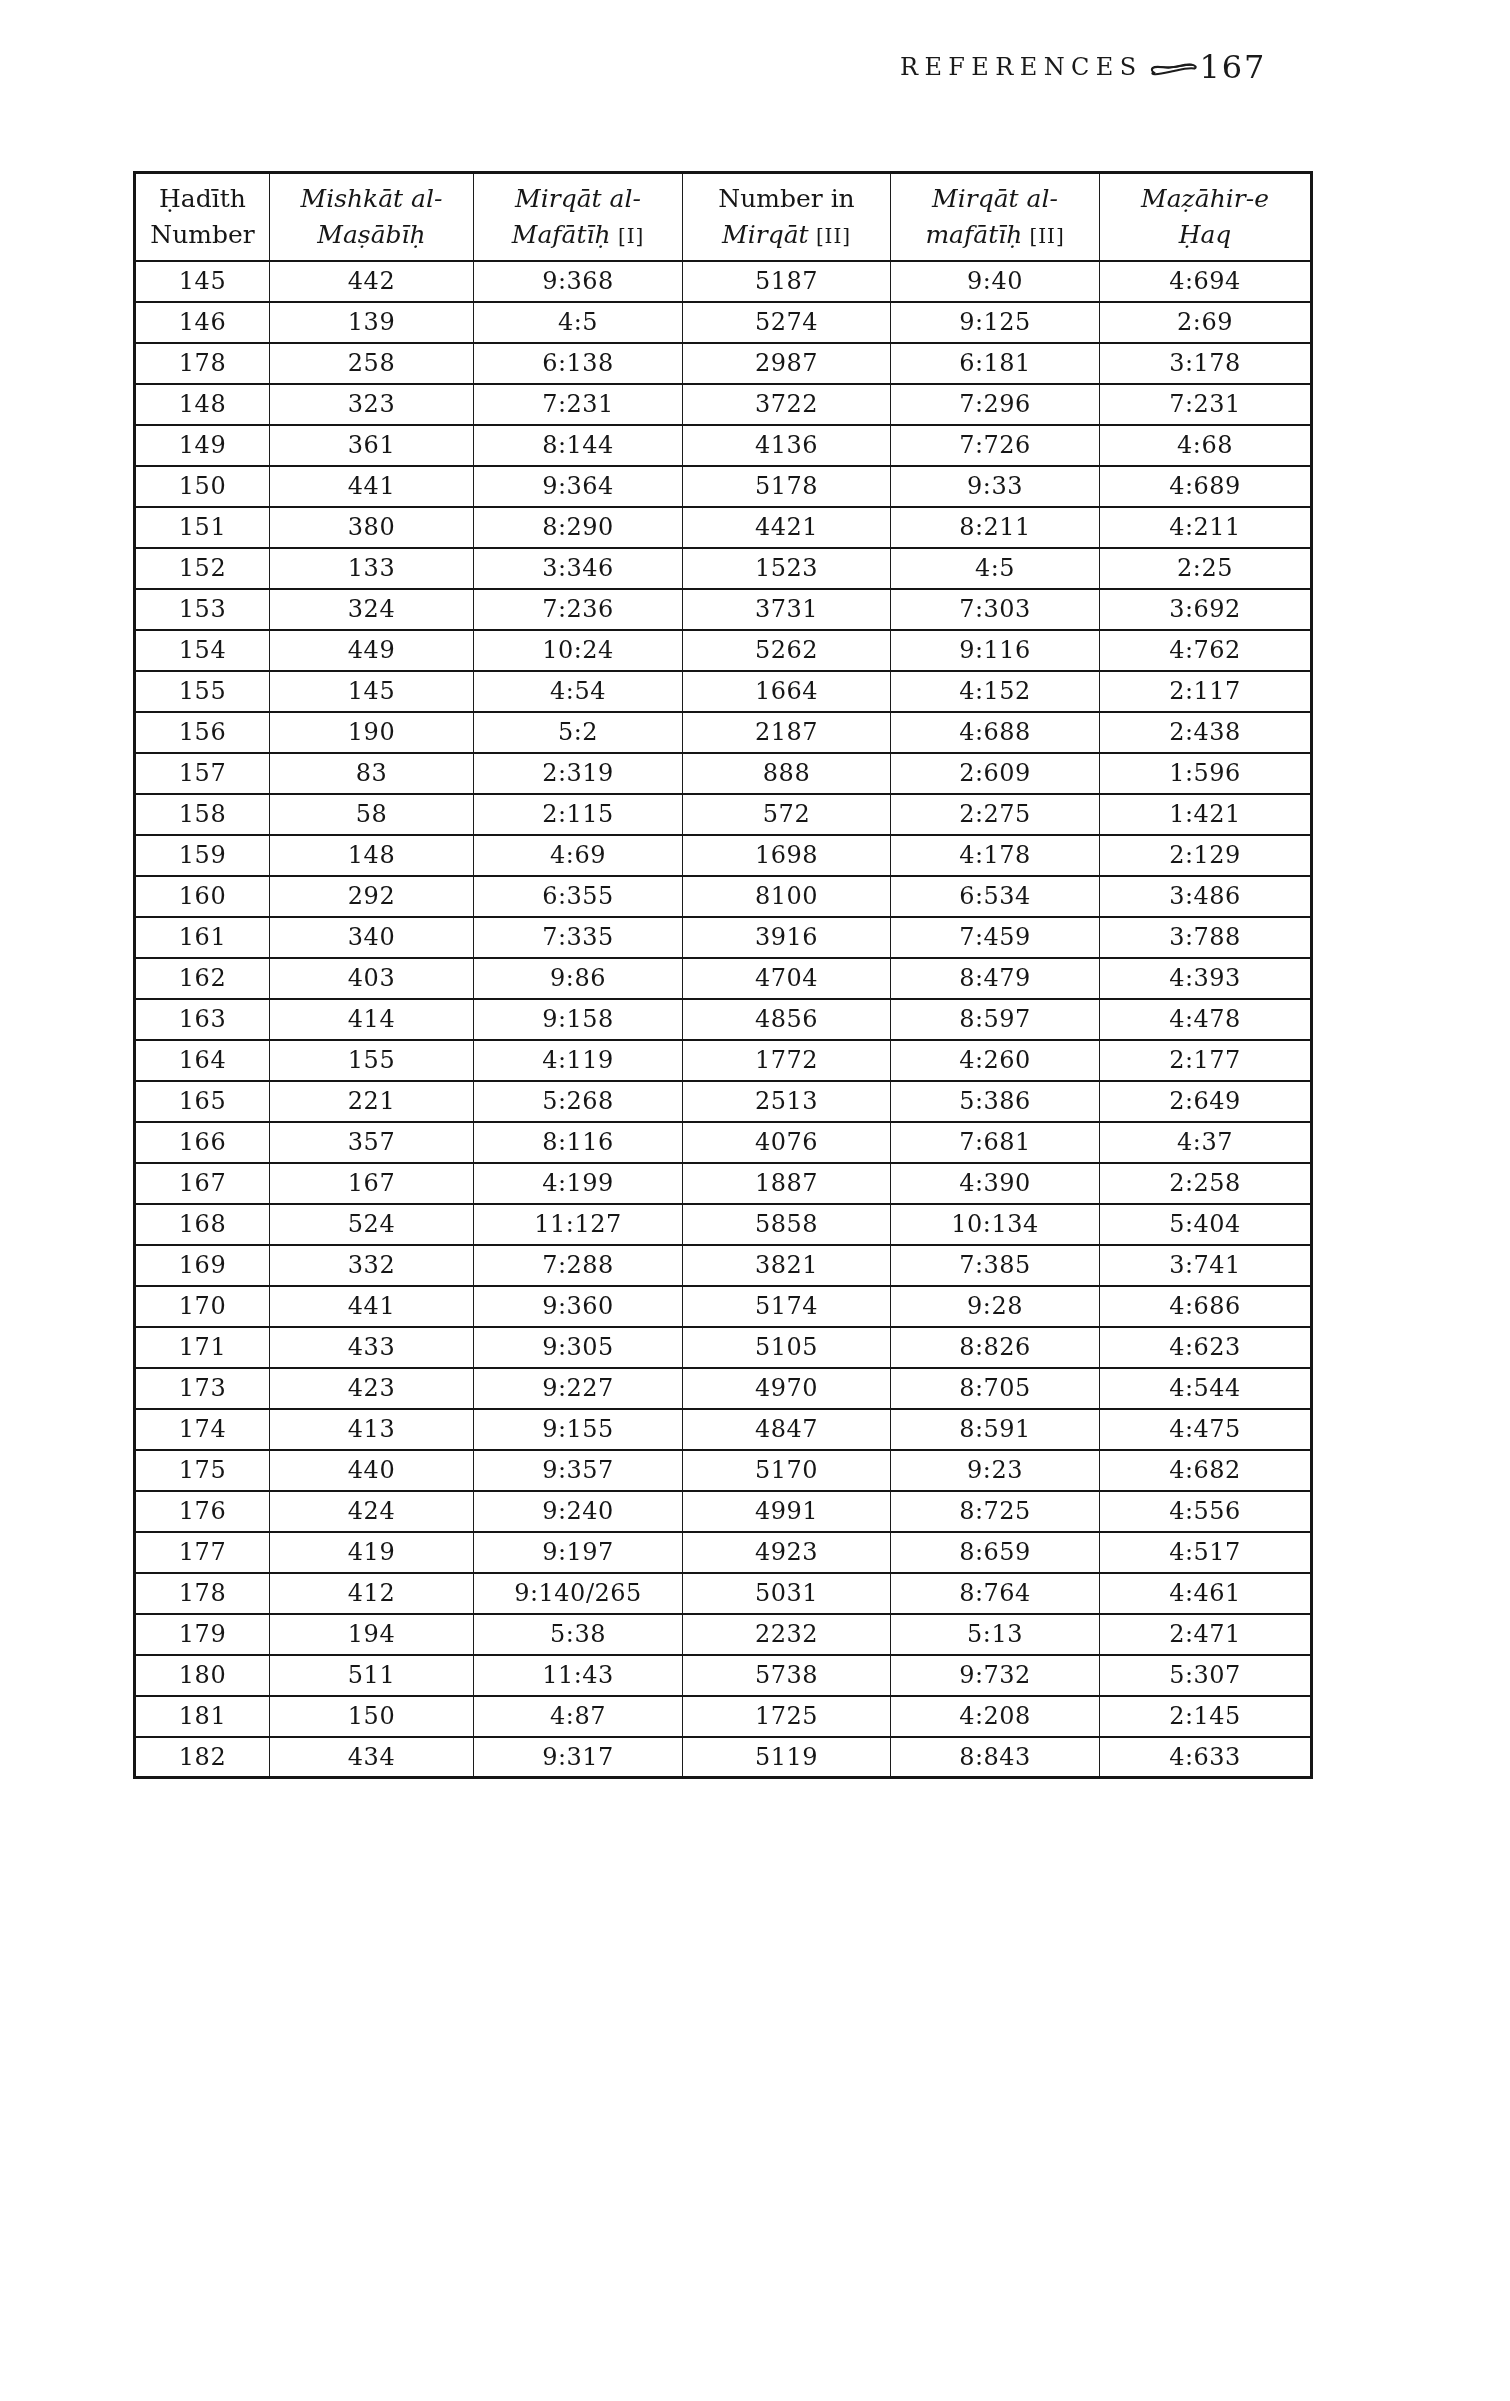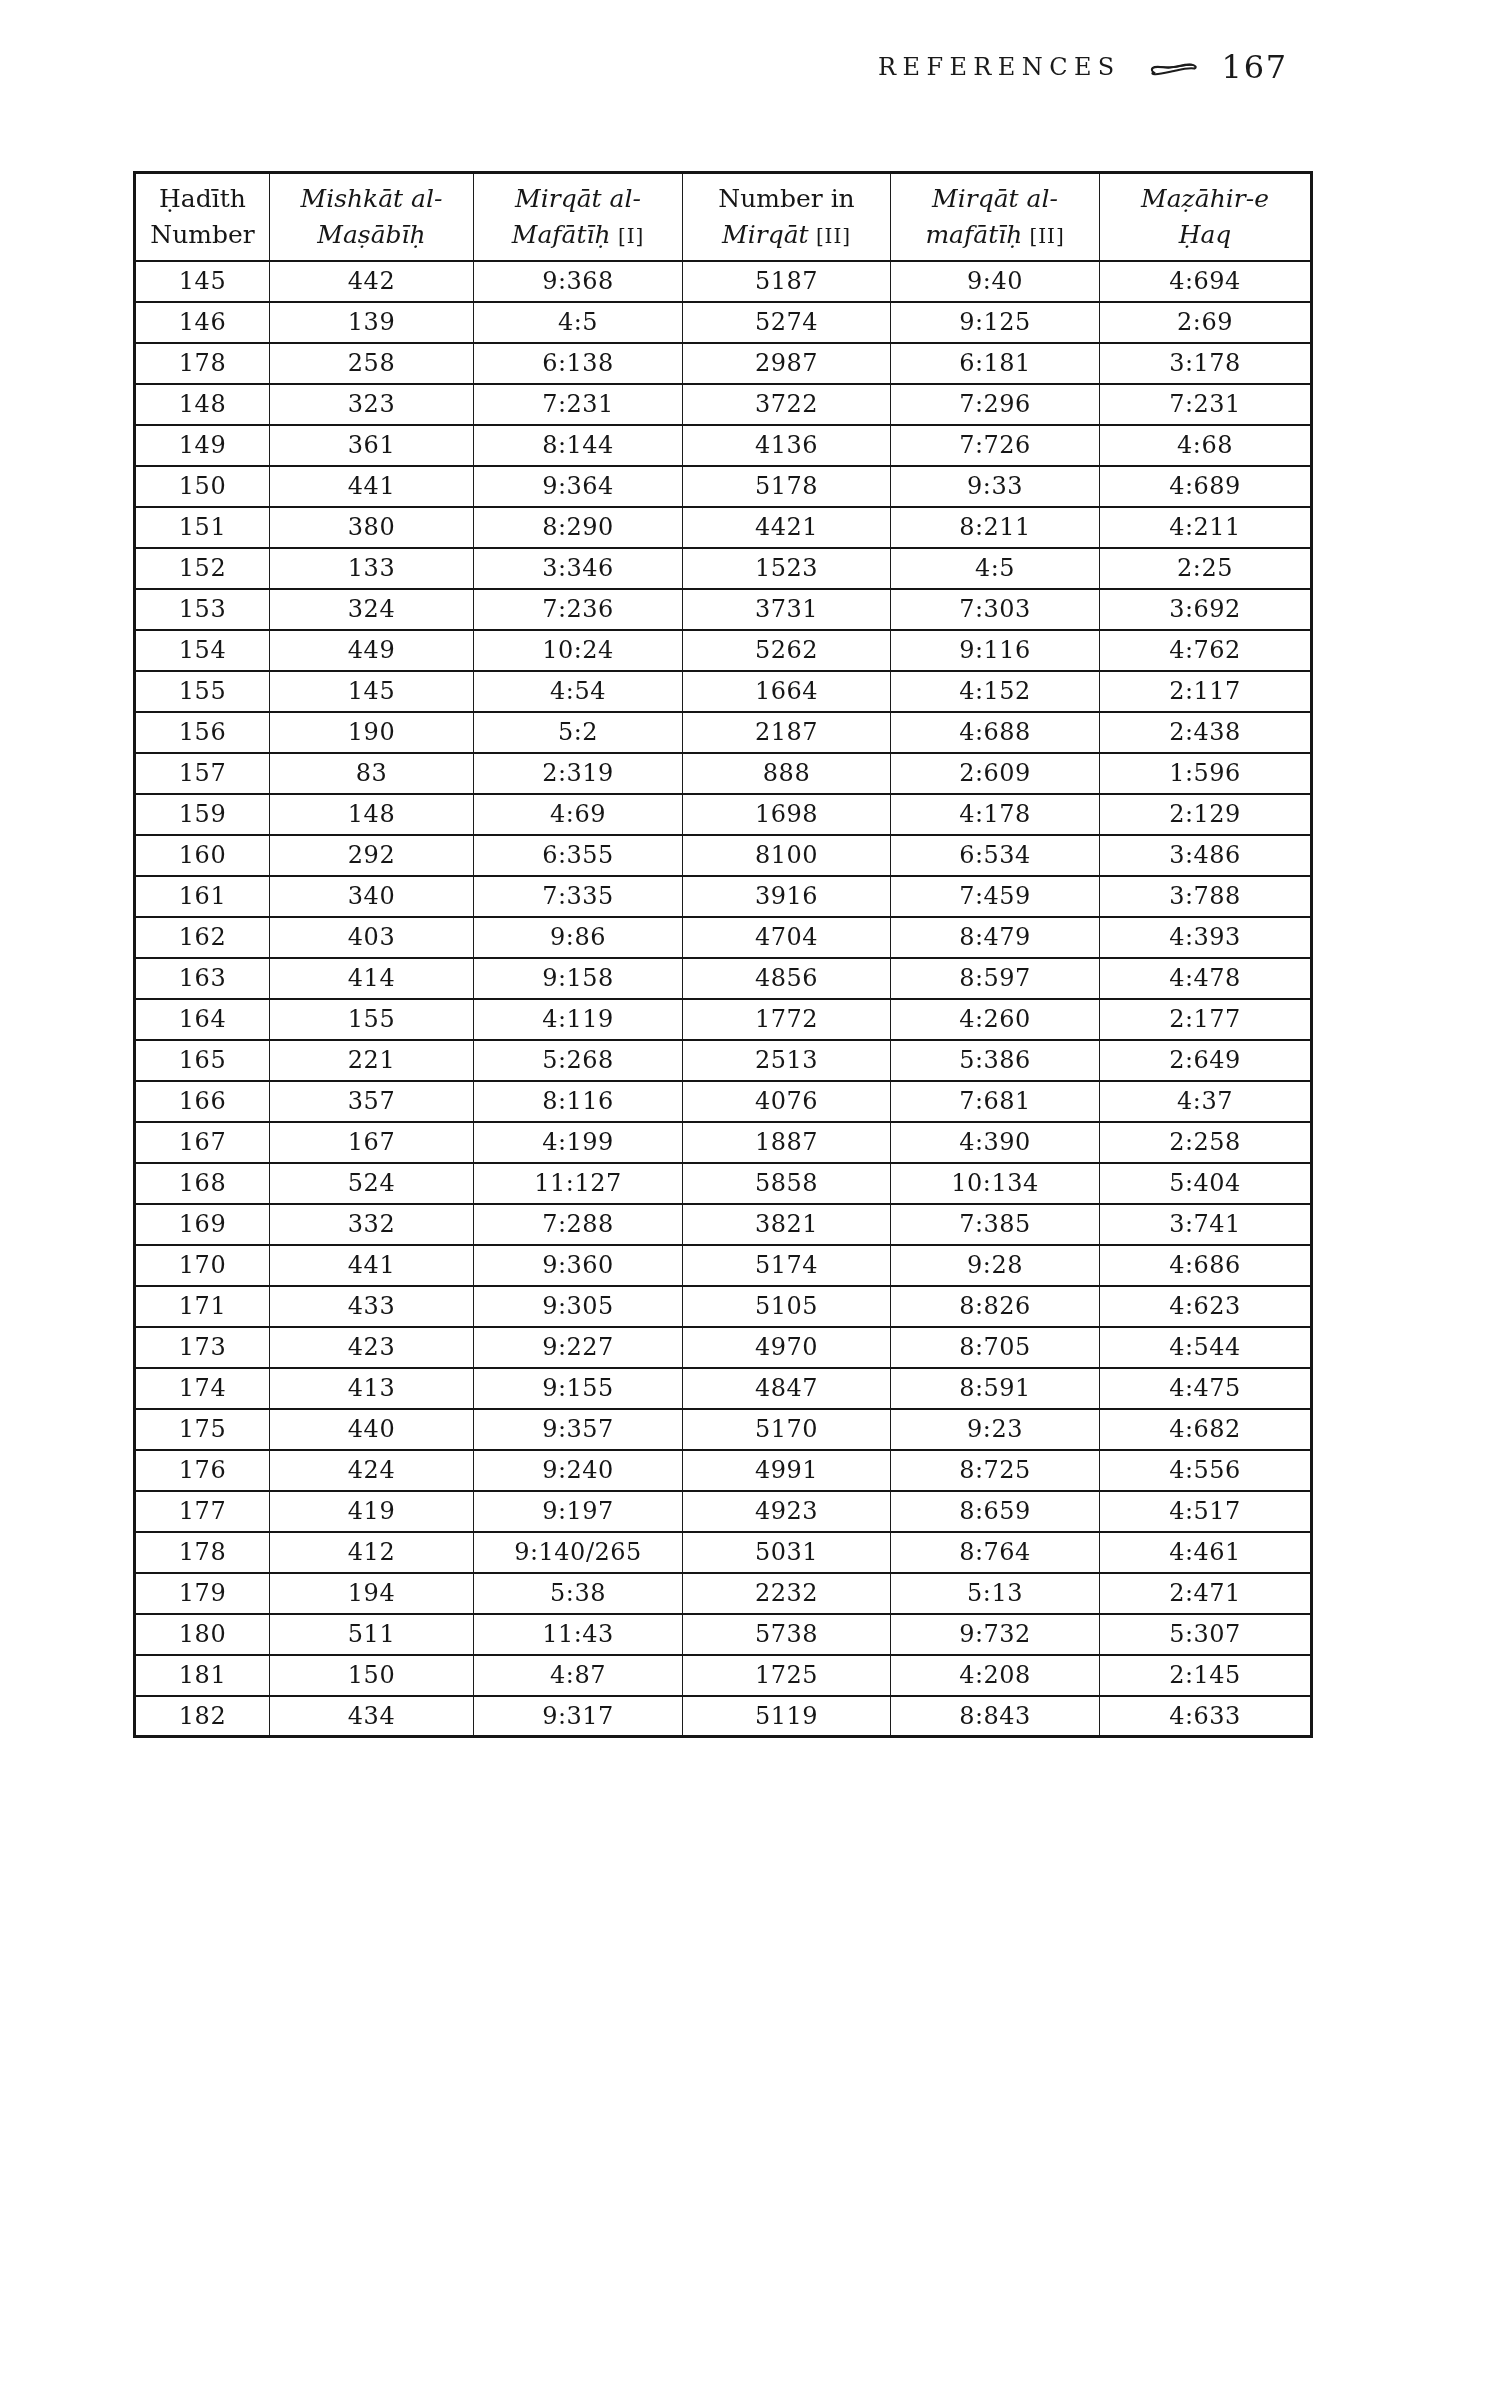--- a/index.html
+++ b/index.html
@@ -6,21 +6,21 @@
   html,body { background:#ffffff; }
   body {
     width:1511px; height:2401px;
     position:relative;
     font-family:"DejaVu Serif","Liberation Serif",serif;
     color:#161616;
   }
   .page-header {
     position:absolute;
     top:48px; left:878px; width:410px;
-    display:flex; align-items:center; justify-content:space-between;
+    display:flex; align-items:center; justify-content:center;
   }
   .section-title {
     font-size:24px;
     letter-spacing:6.4px;
     color:#1a1a1a;
   }
   .ornament { display:inline-block; line-height:0; margin-top:5.5px; }
   .page-number {
     font-size:32px;
     letter-spacing:1.8px;
@@ -220,20 +220,28 @@
         </tr>
         <tr>
           <td>157</td>
           <td>83</td>
           <td>2:319</td>
           <td>888</td>
           <td>2:609</td>
           <td>1:596</td>
         </tr>
         <tr>
+          <td>158</td>
+          <td>58</td>
+          <td>2:115</td>
+          <td>572</td>
+          <td>2:275</td>
+          <td>1:421</td>
+        </tr>
+        <tr>
           <td>159</td>
           <td>148</td>
           <td>4:69</td>
           <td>1698</td>
           <td>4:178</td>
           <td>2:129</td>
         </tr>
         <tr>
           <td>160</td>
           <td>292</td>

